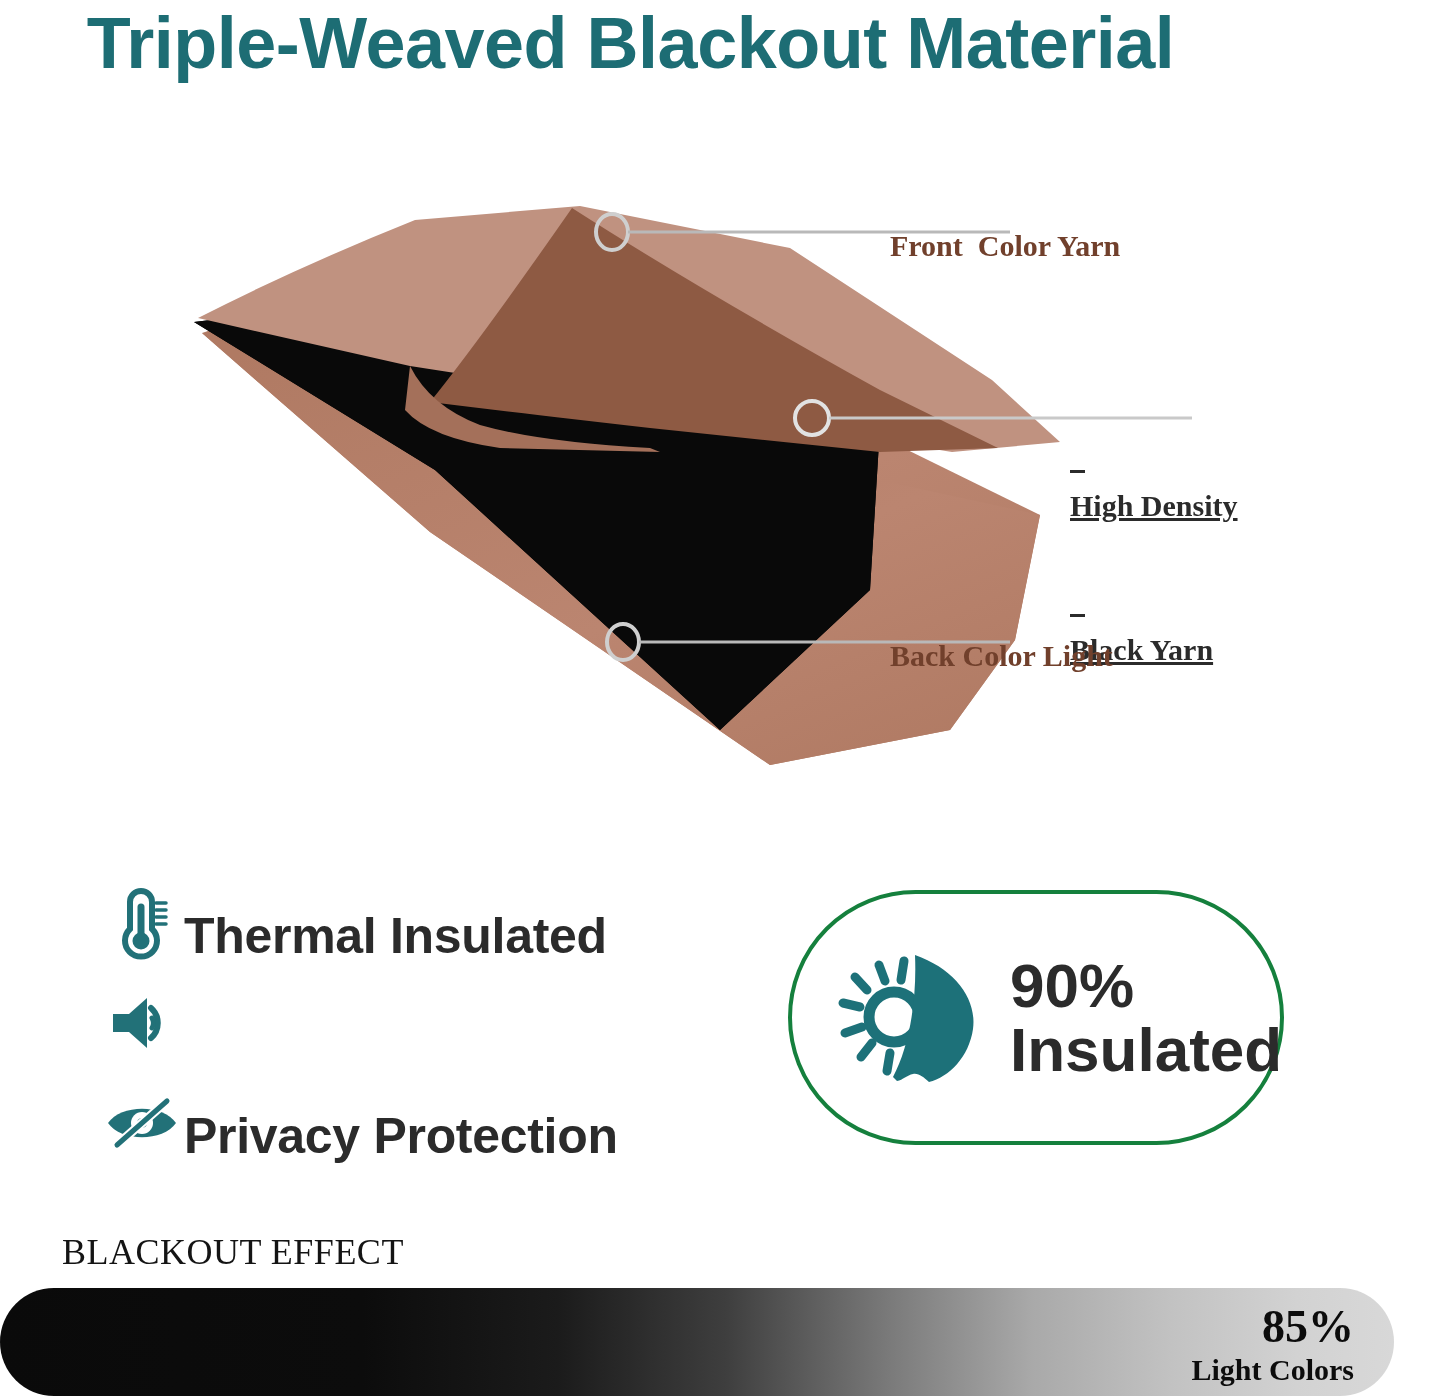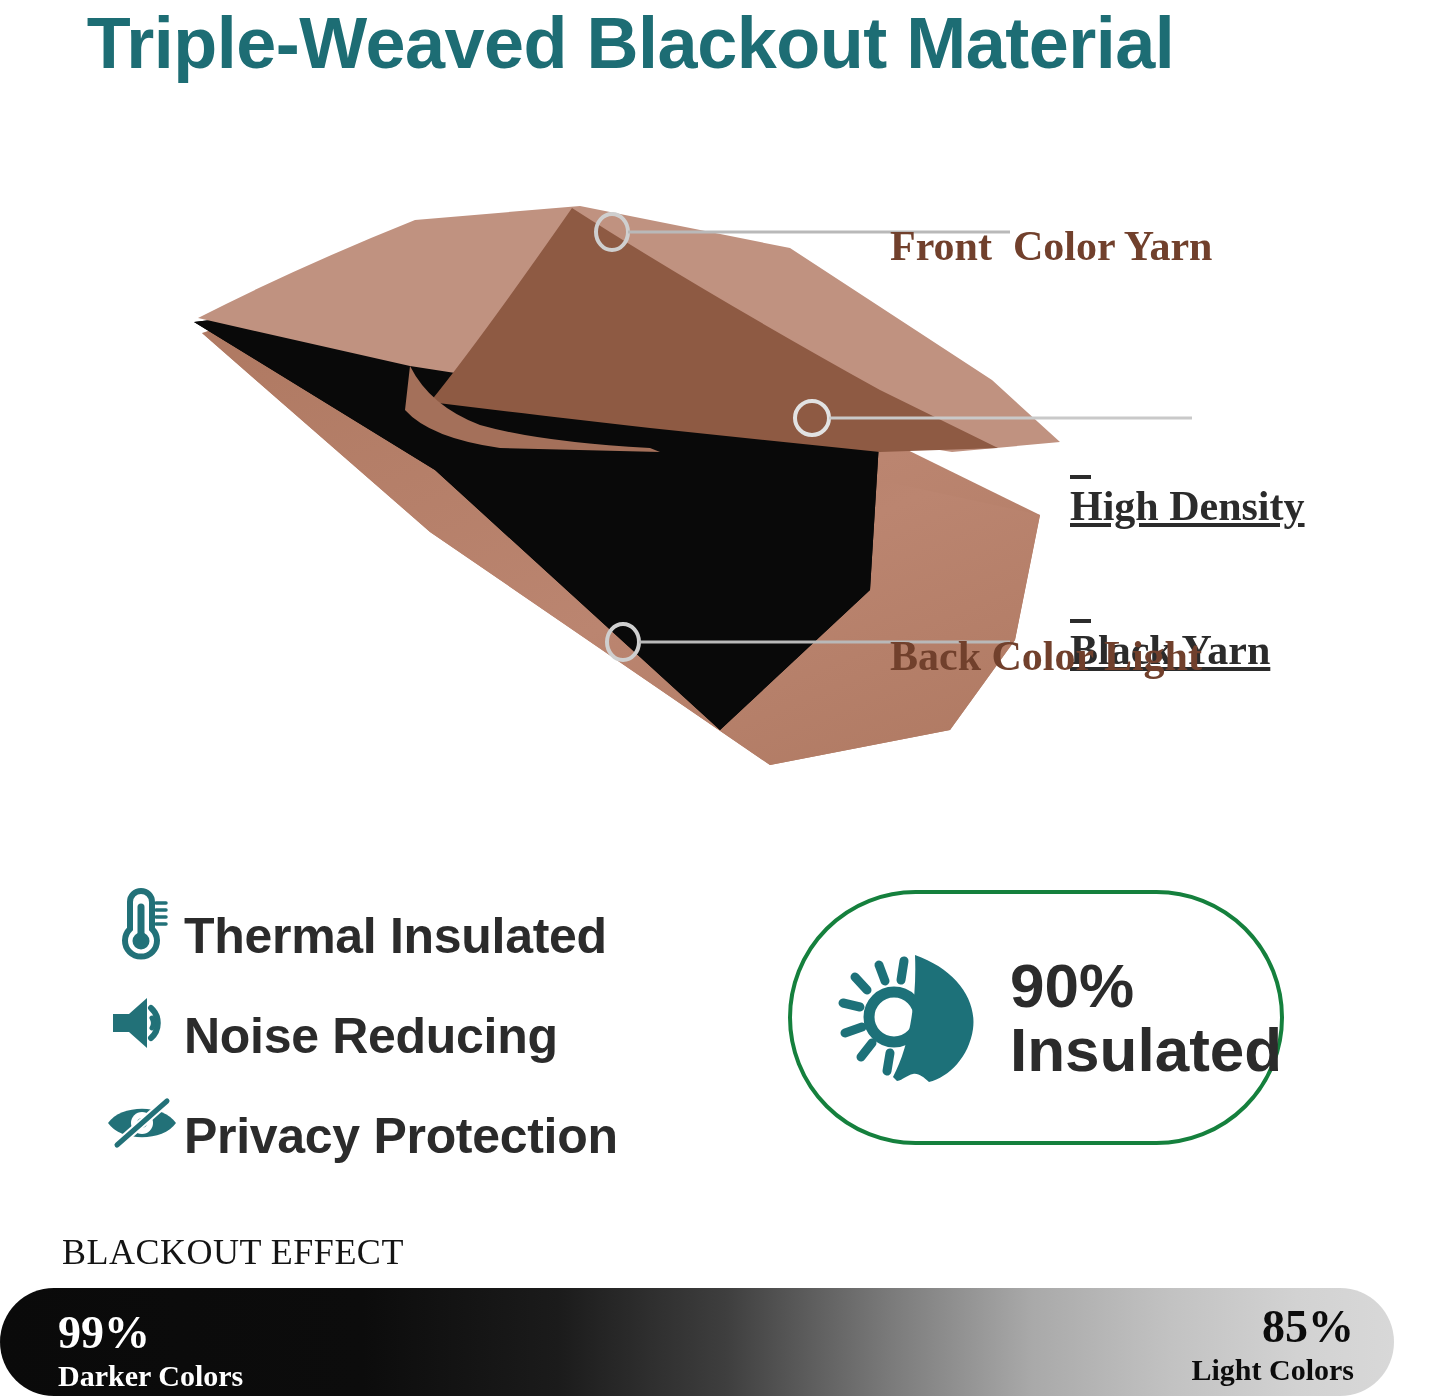--- a/index.html
+++ b/index.html
@@ -43,21 +43,21 @@
   .fabric-diagram svg {
     display: block;
     width: 1180px;
     height: 620px;
   }
 
   .layer-label {
     position: absolute;
     font-family: "Liberation Serif", serif;
     font-weight: bold;
-    font-size: 42px;
+    font-size: 30px;
     line-height: 48px;
     white-space: pre;
   }
   .layer-label.brown { color: #71402c; }
   .layer-label.dark  { color: #2b2b2b; text-decoration: underline; }
 
   #label-front { left: 890px; top: 222px; }
   #label-black { left: 1070px; top: 386px; }
   #label-back  { left: 890px; top: 632px; }
 
@@ -295,21 +295,20 @@
   </div>
 
   <div class="feature-row">
     <span class="feature-icon">
       <svg width="70" height="62" viewBox="0 0 70 62" xmlns="http://www.w3.org/2000/svg">
         <path d="M6 22 H22 L40 6 V56 L22 40 H6 Z" fill="#227178"></path>
         <path d="M44 16 a20 20 0 0 1 0 30" fill="none" stroke="#227178" stroke-width="6" stroke-linecap="round"></path>
         <path d="M45 26 a10 10 0 0 1 0 10" fill="none" stroke="#227178" stroke-width="5" stroke-linecap="round"></path>
       </svg>
     </span>
-    <span class="feature-text">Noise Reducing</span>
   </div>
 
   <div class="feature-row">
     <span class="feature-icon">
       <svg width="78" height="56" viewBox="0 0 78 56" xmlns="http://www.w3.org/2000/svg">
         <path d="M5 28 C18 9, 60 9, 73 28 C60 47, 18 47, 5 28 Z" fill="#227178"></path>
         <circle cx="39" cy="28" r="11" fill="#ffffff"></circle>
         <circle cx="39" cy="28" r="5" fill="#227178"></circle>
         <line x1="14" y1="50" x2="64" y2="6" stroke="#ffffff" stroke-width="9" stroke-linecap="round"></line>
         <line x1="14" y1="50" x2="64" y2="6" stroke="#227178" stroke-width="5" stroke-linecap="round"></line>
@@ -340,21 +339,17 @@
   </span>
   <span class="badge-text">
     <span class="badge-pct">90%</span>
     <span class="badge-word">Insulated</span>
   </span>
 </div>
 
 <div class="effect-title">BLACKOUT EFFECT</div>
 
 <div class="effect-bar">
-  <span class="effect-left">
-    <span class="effect-pct">99%</span>
-    <span class="effect-caption">Darker Colors</span>
-  </span>
   <span class="effect-right">
     <span class="effect-pct">85%</span>
     <span class="effect-caption">Light Colors</span>
   </span>
 </div>
 
 </body></html>

